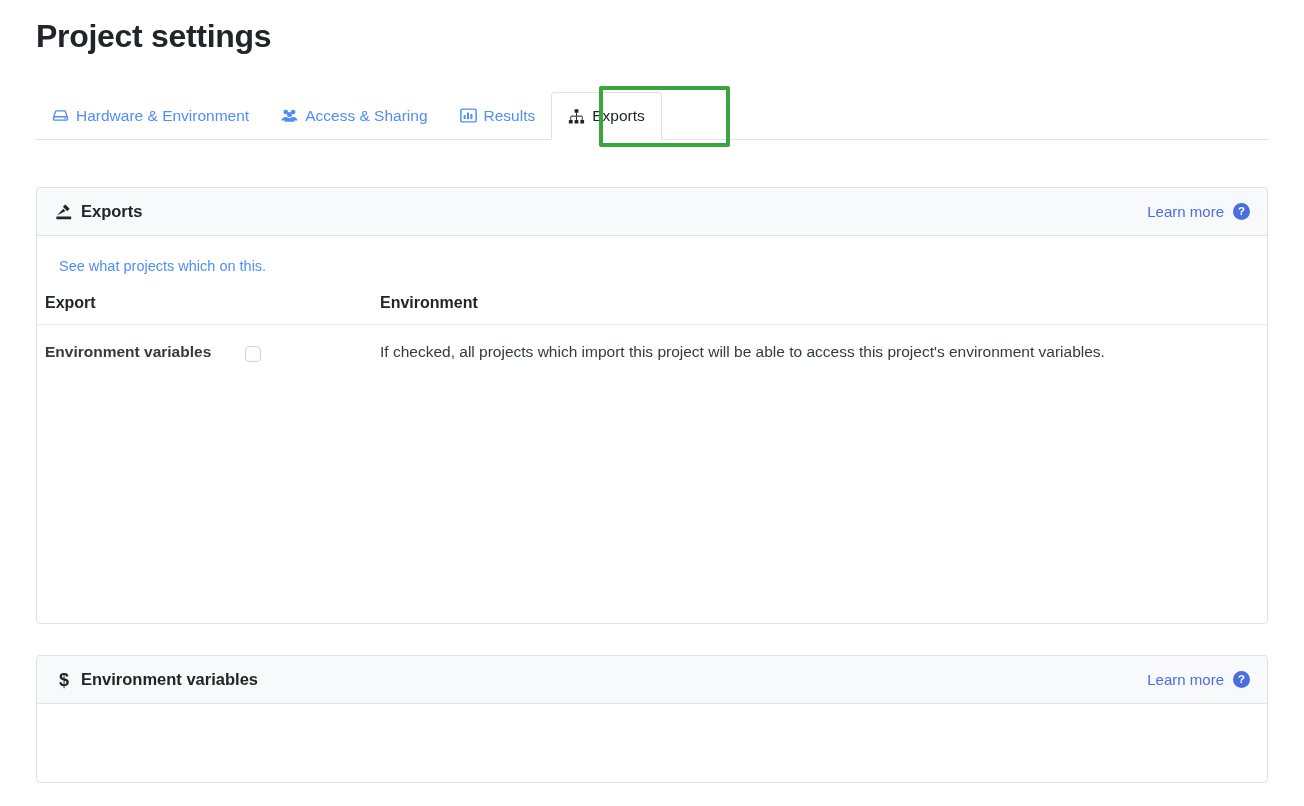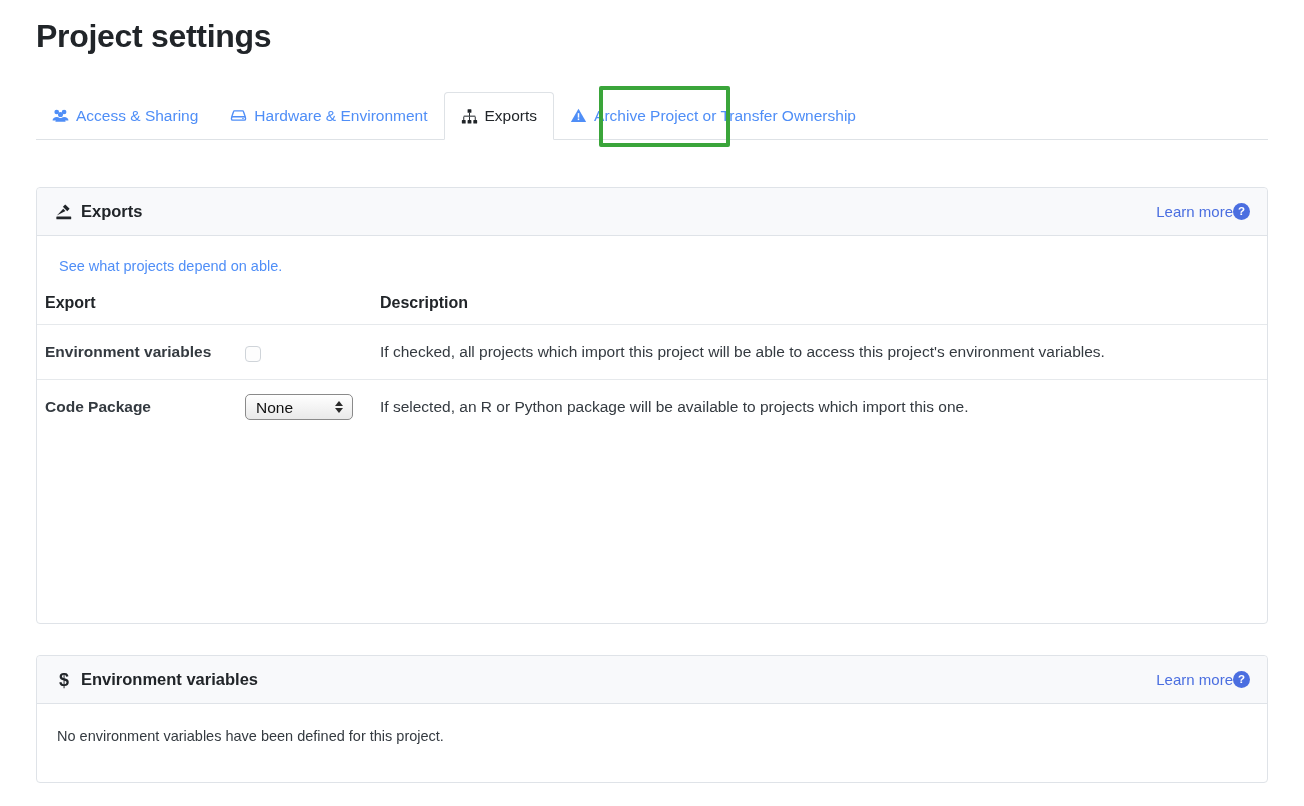--- a/index.html
+++ b/index.html
@@ -107,20 +107,21 @@
   }
   .dollar-ico {
     font-size: 18px;
     font-weight: bold;
     line-height: 1;
     color: #212529;
   }
   .learn-more {
     margin-left: auto;
     display: flex;
+    gap: 9px;
     font-size: 15px;
     color: #4a6ee0;
     cursor: pointer;
   }
   .qmark {
     width: 17px; height: 17px;
     border-radius: 50%;
     background: #4a6ee0;
     color: #ffffff;
     font-size: 11.5px;
@@ -228,75 +229,76 @@
   }
 </style>
 </head>
 <body>
 
 <div class="page">
 
   <div class="page-title">Project settings</div>
 
   <div class="tabs">
+
+    <div class="tab">
+      <span class="ico">
+        <svg width="17" height="17" viewBox="0 0 16 16" fill="none" stroke="#4f8ef7" stroke-width="1.3">
+          <path d="M1.6 9.3 L3.3 4.4 Q3.5 3.7 4.2 3.7 L11.8 3.7 Q12.5 3.7 12.7 4.4 L14.4 9.3"></path>
+          <rect x="1.4" y="9.2" width="13.2" height="3.2" rx="1.1"></rect>
+          <circle cx="12.2" cy="10.8" r="0.75" fill="#4f8ef7" stroke="none"></circle>
+        </svg>
+      </span>
+      <span class="tab-label">Hardware &amp; Environment</span>
+    </div>
 
     <div class="tab">
       <span class="ico">
         <svg width="18" height="17" viewBox="0 0 18 16" fill="#4f8ef7">
           <circle cx="5" cy="4.3" r="2.5"></circle>
           <circle cx="12.8" cy="4.3" r="2.5"></circle>
           <circle cx="9" cy="7" r="2.7"></circle>
           <path d="M0.6 13.4c0-2.4 2-3.7 4.4-3.7s4.4 1.3 4.4 3.7z"></path>
           <path d="M8.6 13.4c0-2.4 2-3.7 4.4-3.7s4.4 1.3 4.4 3.7z"></path>
           <path d="M3.6 14.6c0-2.6 2.4-4 5.4-4s5.4 1.4 5.4 4z"></path>
         </svg>
       </span>
       <span class="tab-label">Access &amp; Sharing</span>
     </div>
 
     <div class="tab">
       <span class="ico">
-        <svg width="17" height="17" viewBox="0 0 16 16" fill="none" stroke="#4f8ef7" stroke-width="1.3">
-          <path d="M1.6 9.3 L3.3 4.4 Q3.5 3.7 4.2 3.7 L11.8 3.7 Q12.5 3.7 12.7 4.4 L14.4 9.3"></path>
-          <rect x="1.4" y="9.2" width="13.2" height="3.2" rx="1.1"></rect>
-          <circle cx="12.2" cy="10.8" r="0.75" fill="#4f8ef7" stroke="none"></circle>
+        <svg width="17" height="17" viewBox="0 0 16 16">
+          <rect x="0.8" y="2" width="14.4" height="12" rx="1.4" fill="none" stroke="#4f8ef7" stroke-width="1.4"></rect>
+          <rect x="3.4" y="7.6" width="1.9" height="3.8" fill="#4f8ef7"></rect>
+          <rect x="6.6" y="5.2" width="1.9" height="6.2" fill="#4f8ef7"></rect>
+          <rect x="9.8" y="6.6" width="1.9" height="4.8" fill="#4f8ef7"></rect>
         </svg>
       </span>
-      <span class="tab-label">Hardware &amp; Environment</span>
-    </div>
-
+      <span class="tab-label">Results</span>
+    </div>
 
     <div class="tab active">
       <span class="ico">
         <svg width="17" height="17" viewBox="0 0 16 16" fill="#212529">
           <rect x="6.2" y="1.2" width="3.6" height="3.2" rx="0.5"></rect>
           <rect x="0.8" y="11.4" width="3.6" height="3.2" rx="0.5"></rect>
           <rect x="6.2" y="11.4" width="3.6" height="3.2" rx="0.5"></rect>
           <rect x="11.6" y="11.4" width="3.6" height="3.2" rx="0.5"></rect>
           <rect x="7.55" y="4.4" width="0.9" height="3.1"></rect>
           <rect x="2.6" y="7.2" width="10.8" height="0.95"></rect>
           <rect x="2.15" y="8.1" width="0.9" height="3.3"></rect>
           <rect x="7.55" y="8.1" width="0.9" height="3.3"></rect>
           <rect x="12.95" y="8.1" width="0.9" height="3.3"></rect>
         </svg>
       </span>
       <span class="tab-label">Exports</span>
     </div>
 
 
-    <div class="tab">
-      <span class="ico">
-        <svg width="17" height="17" viewBox="0 0 16 16" fill="#4f8ef7">
-          <path d="M8 1.6 15.2 14.2H0.8z"></path>
-          <rect x="7.3" y="5.8" width="1.4" height="4.2" fill="#ffffff"></rect>
-          <rect x="7.3" y="10.8" width="1.4" height="1.5" fill="#ffffff"></rect>
-        </svg>
-      </span>
-      <span class="tab-label">Archive Project or Transfer Ownership</span>
-    </div>
 
   </div>
 
   <div class="tab-highlight"></div>
 
   <div class="card" style="left:36px; top:187px; width:1232px; height:437px;">
 
     <div class="card-head">
       <div class="card-head-title">
         <span class="head-ico">
@@ -309,66 +311,50 @@
         <span>Exports</span>
       </div>
       <div class="learn-more">
         <span>Learn more</span>
         <span class="qmark">?</span>
       </div>
     </div>
 
     <div class="card-body">
 
-      <div class="depend-link">See what projects depend on able.</div>
+      <div class="depend-link">See what projects which on this.</div>
 
       <table class="exports">
         <thead>
           <tr>
             <th class="th-export" colspan="2">Export</th>
-            <th>Description</th>
+            <th>Environment</th>
           </tr>
         </thead>
         <tbody>
           <tr>
             <td class="col-name">Environment variables</td>
             <td class="col-ctl">
               <span class="checkbox"></span>
             </td>
             <td class="col-desc">If checked, all projects which import this project will be able to access this project's environment variables.</td>
           </tr>
-          <tr>
-            <td class="col-name">Code Package</td>
-            <td class="col-ctl">
-              <span class="sel">
-                <span class="sel-val">None</span>
-                <span class="arrows">
-                  <i class="up"></i>
-                    <i class="dn"></i>
-                </span>
-              </span>
-            </td>
-            <td class="col-desc">If selected, an R or Python package will be available to projects which import this one.</td>
-          </tr>
         </tbody>
       </table>
     </div>
   </div>
 
   <div class="card" style="left:36px; top:655px; width:1232px; height:128px;">
 
     <div class="card-head">
       <div class="card-head-title">
         <span class="head-ico dollar-ico">$</span>
         <span>Environment variables</span>
       </div>
       <div class="learn-more">
         <span>Learn more</span>
         <span class="qmark">?</span>
       </div>
     </div>
 
-    <div class="card-body">
-      <div class="empty-msg">No environment variables have been defined for this project.</div>
-    </div>
   </div>
 
 </div>
 
 </body></html>

